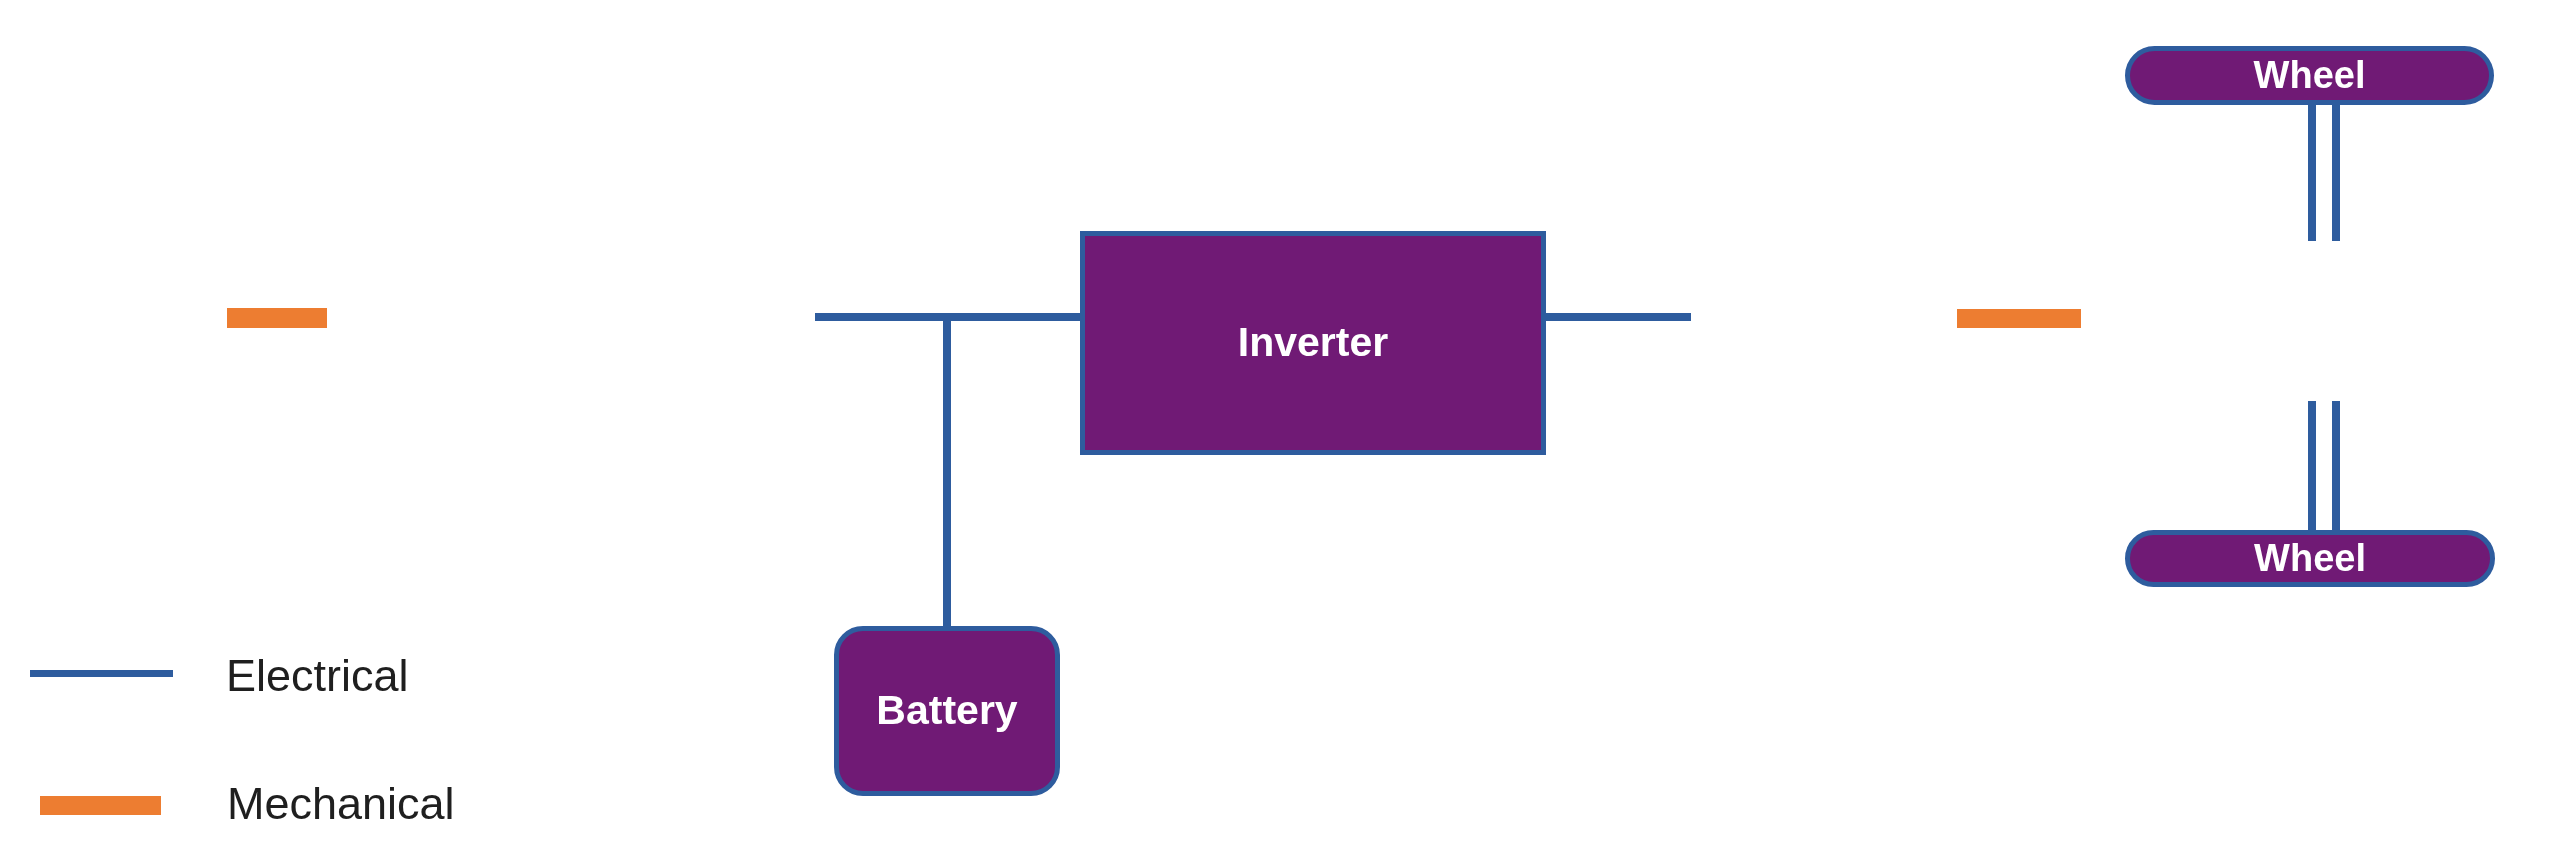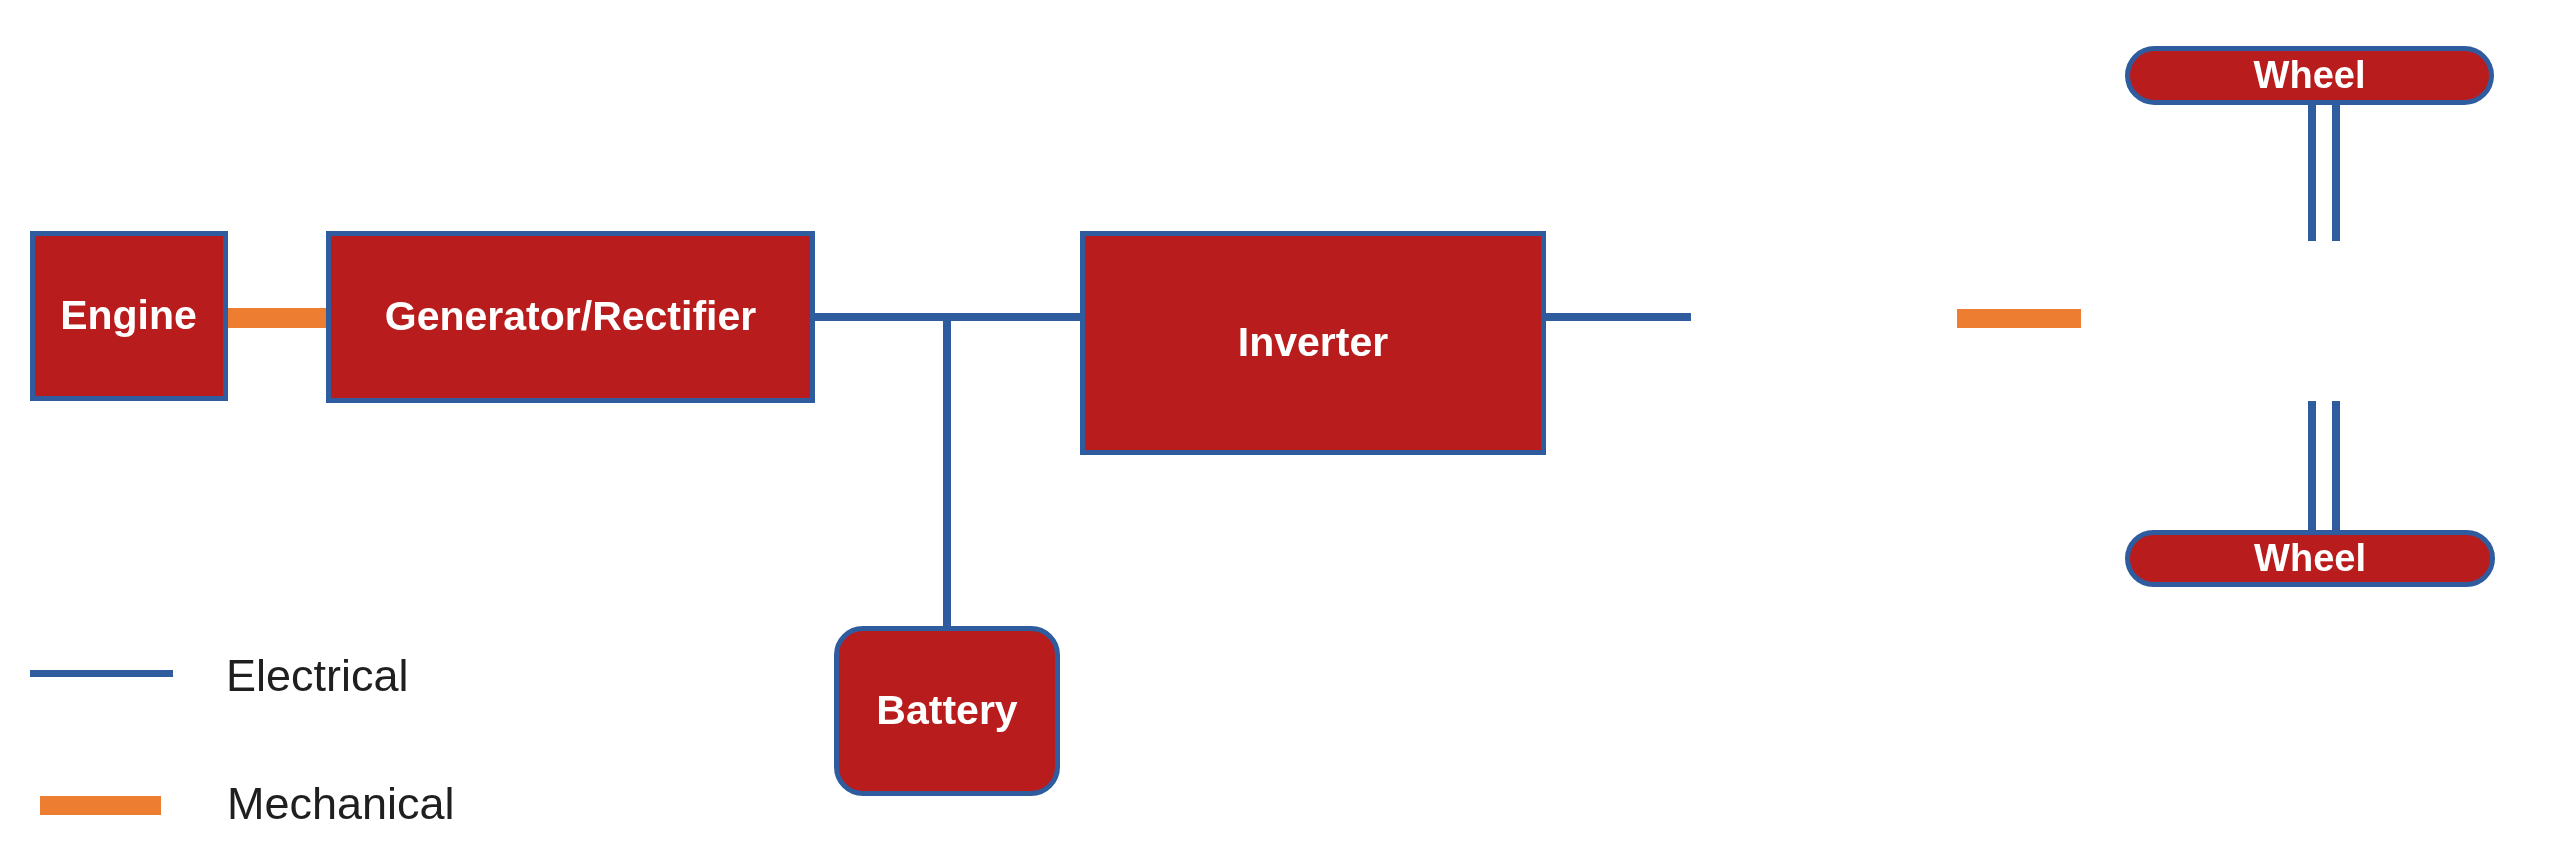--- a/index.html
+++ b/index.html
@@ -11,21 +11,21 @@
   #canvas {
     position: relative;
     width: 2576px;
     height: 860px;
     background: #ffffff;
     overflow: hidden;
   }
   .node {
     position: absolute;
     box-sizing: border-box;
-    background: #b91c1c;
+    background: #701a75;
     border: 5.6px solid #2e5c9e;
     display: flex;
     align-items: center;
     justify-content: center;
     text-align: center;
     color: #ffffff;
     font-weight: 700;
     font-size: 41px;
     line-height: 1.12;
   }
@@ -62,27 +62,21 @@
   <div class="edge electrical" style="left:1546px; top:313px; width:145px; height:8px;"></div>
 
   <div class="edge mechanical" style="left:1957px; top:309px; width:124px; height:19px;"></div>
 
   <div class="edge electrical" style="left:2308px; top:104px; width:8px; height:137px;"></div>
   <div class="edge electrical" style="left:2332px; top:104px; width:8px; height:137px;"></div>
 
   <div class="edge electrical" style="left:2308px; top:401px; width:8px; height:130px;"></div>
   <div class="edge electrical" style="left:2332px; top:401px; width:8px; height:130px;"></div>
 
-  <div class="node" style="left:29.5px; top:231px; width:198px; height:170px;">
-    <span>Engine</span>
-  </div>
 
-  <div class="node" style="left:326px; top:231px; width:489px; height:172px;">
-    <span>Generator/Rectifier</span>
-  </div>
 
   <div class="node rounded" style="left:834px; top:626px; width:226px; height:170px;justify-content:center;">
     <span>Battery</span>
   </div>
 
   <div class="node" style="left:1080px; top:231px; width:466px; height:224px;">
     <span>Inverter</span>
   </div>
 
 

